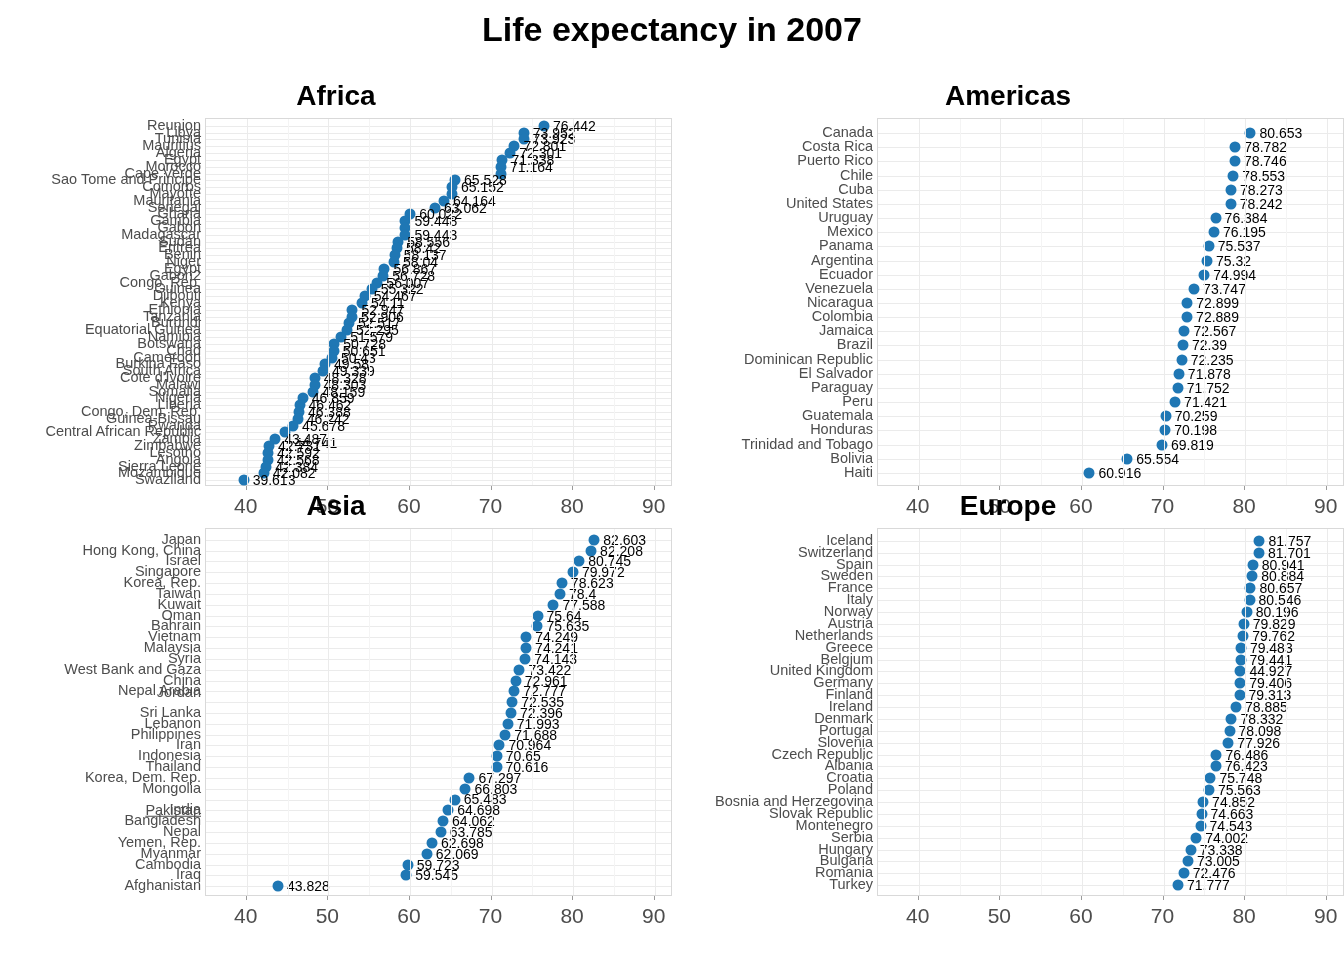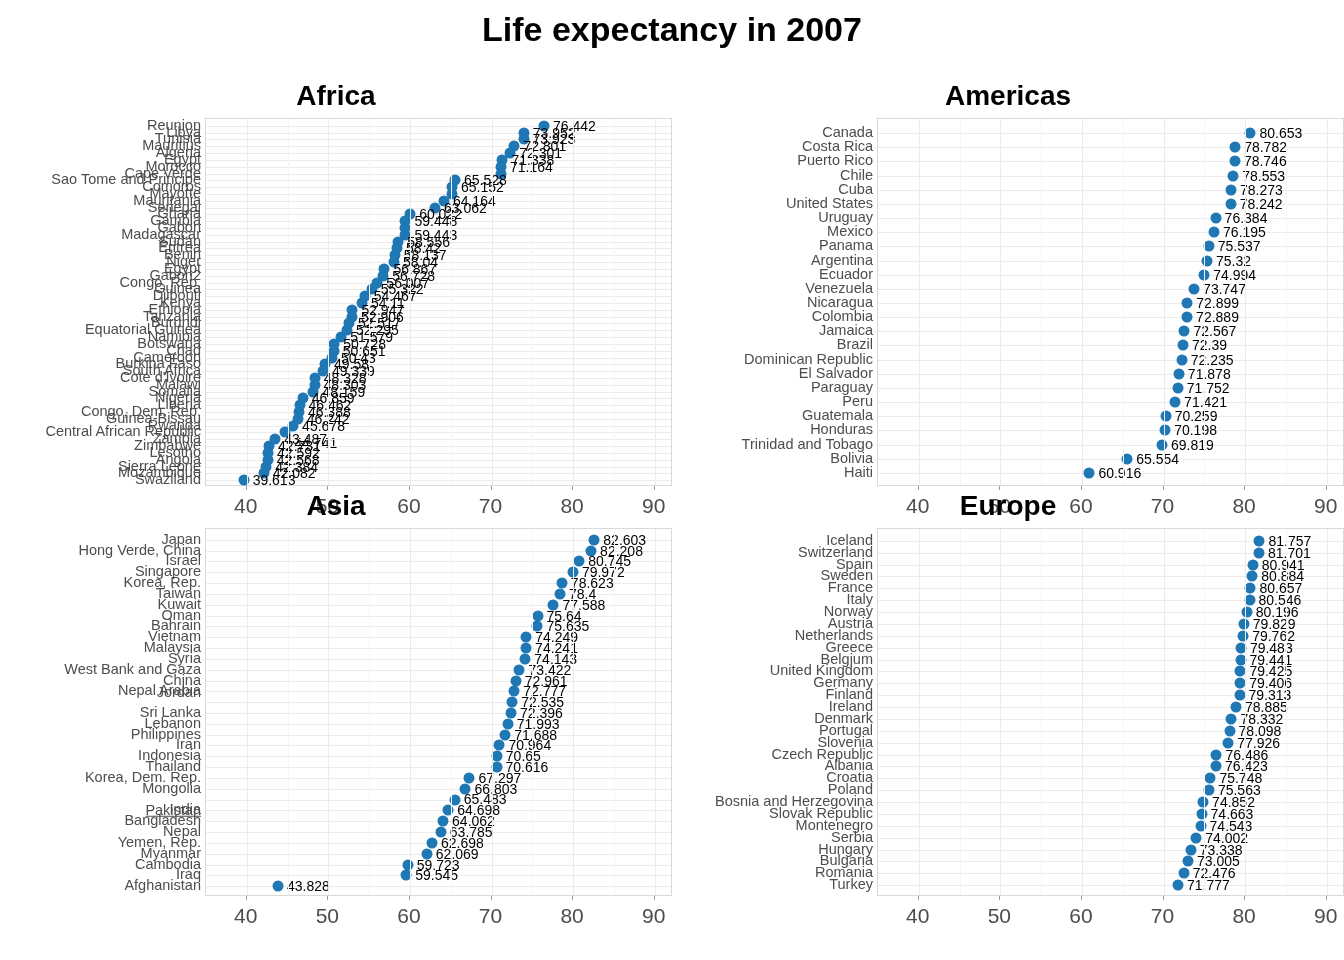--- a/index.html
+++ b/index.html
@@ -496,21 +496,21 @@
           <div class="xtickmark" style="left: 448.684px;"></div>
           <div class="xtick" style="left: 448.684px;">90</div>
         </div>
     </div>
 
     <div class="facet">
       <div class="facet-title">Asia</div>
       <div class="facet-body">
         <div class="axis-labels" id="ylab-asia">
             <div class="ylab" style="top: 10.8235px;">Japan</div>
-            <div class="ylab" style="top: 21.6471px;">Hong Verde, China</div>
+            <div class="ylab" style="top: 21.6471px;">Hong Kong, China</div>
             <div class="ylab" style="top: 32.4706px;">Israel</div>
             <div class="ylab" style="top: 43.2941px;">Singapore</div>
             <div class="ylab" style="top: 54.1176px;">Korea, Rep.</div>
             <div class="ylab" style="top: 64.9412px;">Taiwan</div>
             <div class="ylab" style="top: 75.7647px;">Kuwait</div>
             <div class="ylab" style="top: 86.5882px;">Oman</div>
             <div class="ylab" style="top: 97.4118px;">Bahrain</div>
             <div class="ylab" style="top: 108.235px;">Vietnam</div>
             <div class="ylab" style="top: 119.059px;">Malaysia</div>
             <div class="ylab" style="top: 129.882px;">Syria</div>
@@ -729,21 +729,21 @@
             <div class="dot" title="Netherlands: 79.762" style="left: 78.5298%; top: 106.839px;"></div>
             <div class="vlabel" style="left: calc(78.5298% + 9px); top: 106.839px;">79.762</div>
             <div class="gridline-h" style="top: 118.71px;"></div>
             <div class="dot" title="Greece: 79.483" style="left: 78.0404%; top: 118.71px;"></div>
             <div class="vlabel" style="left: calc(78.0404% + 9px); top: 118.71px;">79.483</div>
             <div class="gridline-h" style="top: 130.581px;"></div>
             <div class="dot" title="Belgium: 79.441" style="left: 77.9667%; top: 130.581px;"></div>
             <div class="vlabel" style="left: calc(77.9667% + 9px); top: 130.581px;">79.441</div>
             <div class="gridline-h" style="top: 142.452px;"></div>
             <div class="dot" title="United Kingdom: 79.425" style="left: 77.9386%; top: 142.452px;"></div>
-            <div class="vlabel" style="left: calc(77.9386% + 9px); top: 142.452px;">79.425</div>
+            <div class="vlabel" style="left: calc(77.9386% + 9px); top: 142.452px;">44.927</div>
             <div class="gridline-h" style="top: 154.323px;"></div>
             <div class="dot" title="Germany: 79.406" style="left: 77.9053%; top: 154.323px;"></div>
             <div class="vlabel" style="left: calc(77.9053% + 9px); top: 154.323px;">79.406</div>
             <div class="gridline-h" style="top: 166.194px;"></div>
             <div class="dot" title="Finland: 79.313" style="left: 77.7421%; top: 166.194px;"></div>
             <div class="vlabel" style="left: calc(77.7421% + 9px); top: 166.194px;">79.313</div>
             <div class="gridline-h" style="top: 178.065px;"></div>
             <div class="dot" title="Ireland: 78.885" style="left: 76.9912%; top: 178.065px;"></div>
             <div class="vlabel" style="left: calc(76.9912% + 9px); top: 178.065px;">78.885</div>
             <div class="gridline-h" style="top: 189.935px;"></div>

